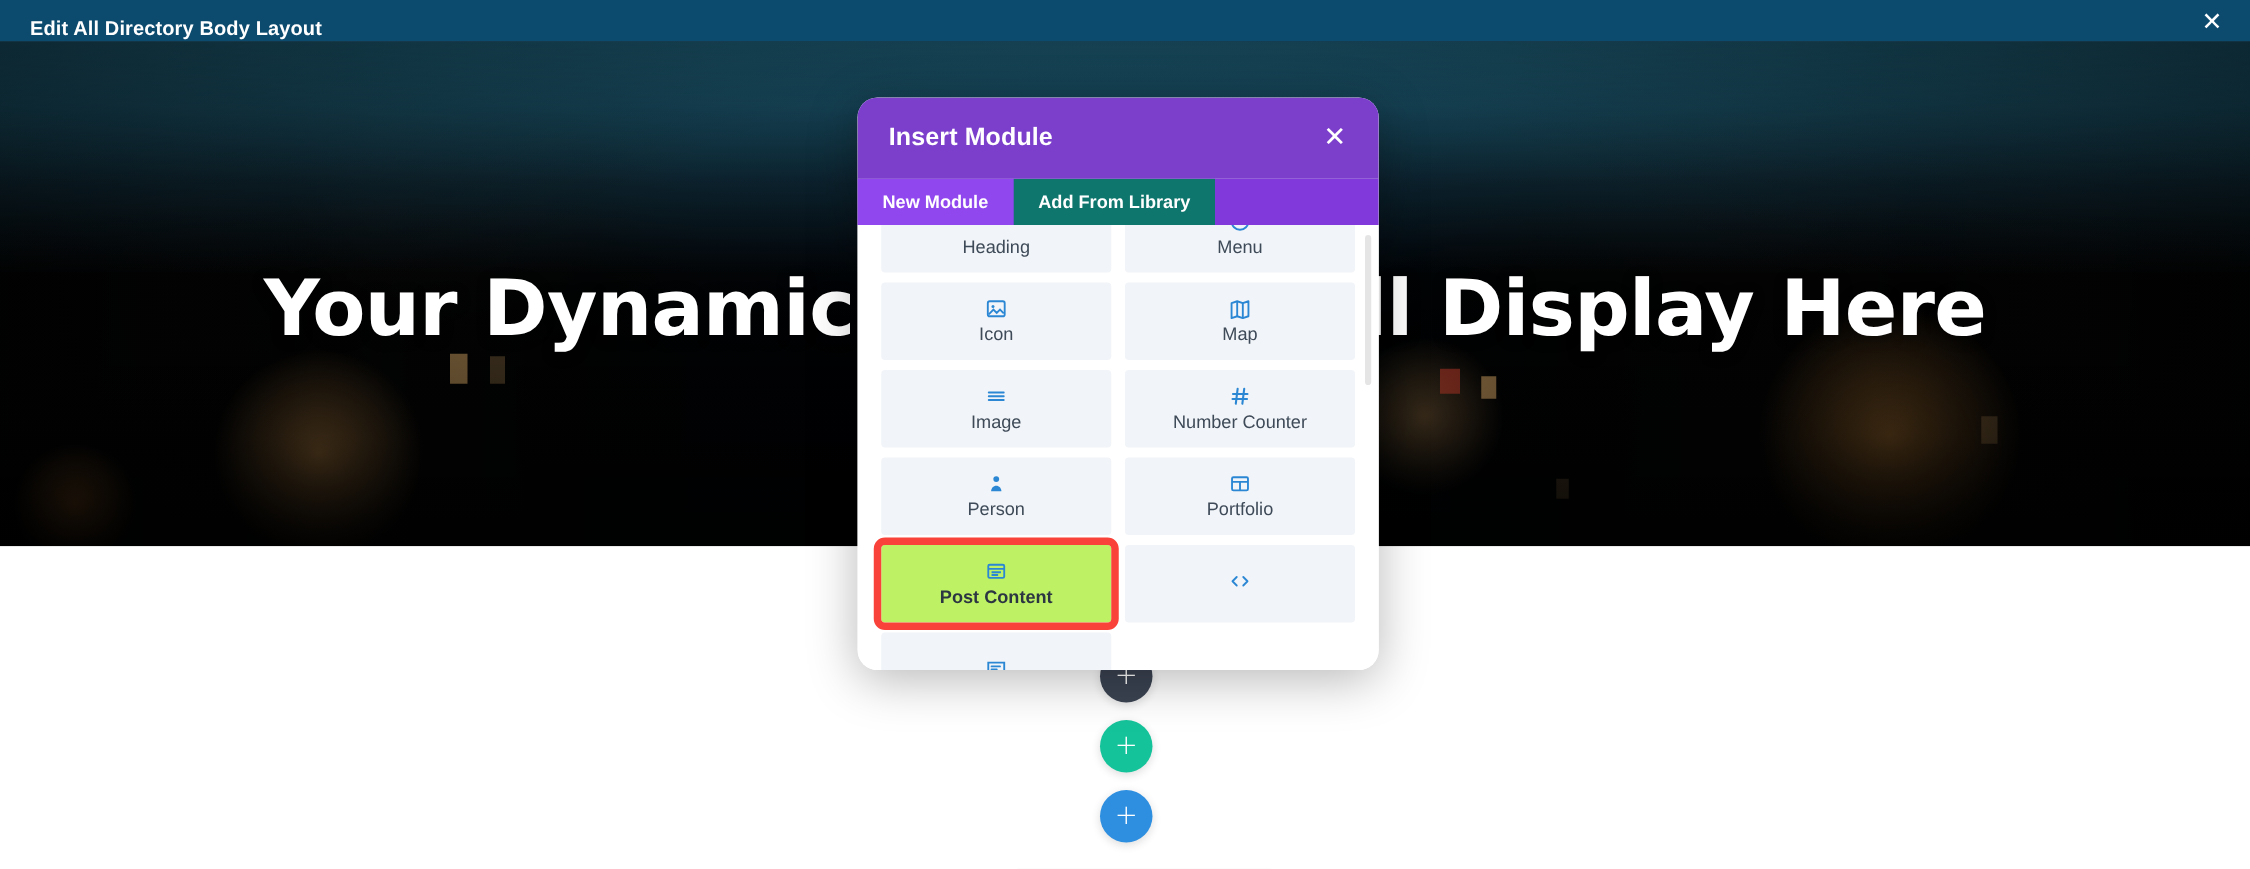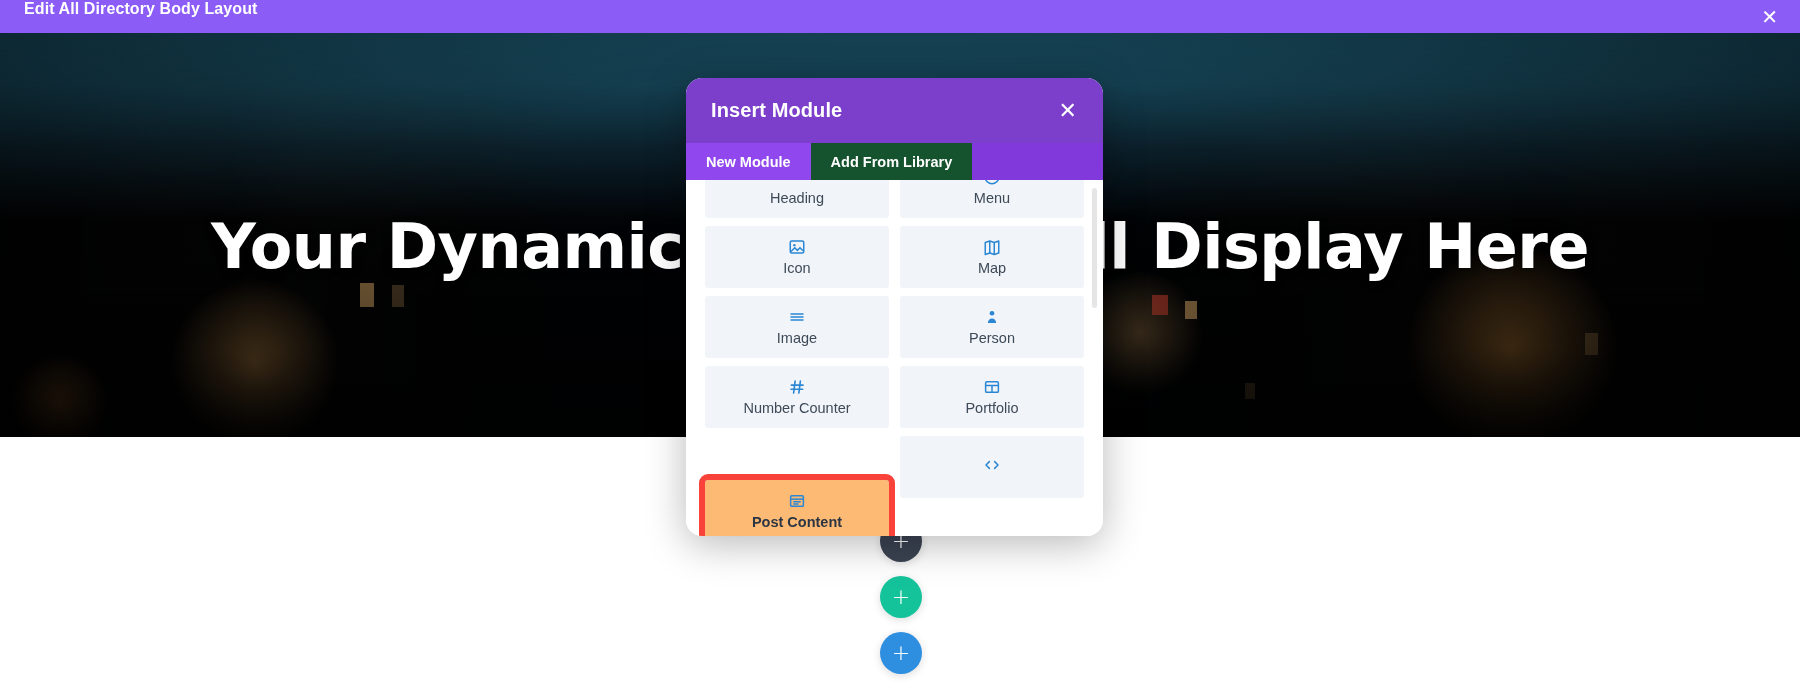--- a/index.html
+++ b/index.html
@@ -7,22 +7,22 @@
     width: 1800px; height: 695px;
     overflow: hidden;
     font-family: "Liberation Sans", sans-serif;
     background: #ffffff;
   }
 
   
   .topbar {
     position: absolute; top: 0; left: 0;
     width: 1800px; height: 33px;
-    background: #8b5cf6;
-    display: flex; align-items: flex-start;
+    background: #0c4a6e;
+    display: flex; align-items: flex-end;
     z-index: 60;
   }
   .topbar-title {
     color: #ffffff;
     font-size: 16px;
     font-weight: 700;
     letter-spacing: .1px;
     margin-left: 24px;
   }
   .topbar-close {
@@ -155,21 +155,21 @@
     height: 37px;
     background: #8239DC;
   }
   .tab {
     display: flex; align-items: center;
     padding: 0 20px;
     color: #ffffff;
     font-size: 14.5px;
     font-weight: 700;
     cursor: pointer;
-    background: #14532d;
+    background: #0f766e;
   }
   .tab.active { background: #9147EE; align-items: center; }
 
   .modal-body {
     position: relative;
     height: 356px;
     background: #ffffff;
     overflow: hidden;
     padding: 0 19px;
   }
@@ -199,25 +199,24 @@
     display: flex; align-items: center; justify-content: center;
     height: 18px;
   }
   .module-tile .tile-label {
     color: #3e4a58;
     font-size: 14.5px;
     font-weight: 400;
     line-height: 1;
   }
   .module-tile.selected {
-    background: #fdba74;
+    background: #bef264;
     outline: 6px solid #f9423a;
     outline-offset: 0px;
     z-index: 3;
-    margin-top: 44px;
   }
   .module-tile.selected .tile-label { font-weight: 700; color: #2c3542; }
 
   
   .modal-scroll {
     position: absolute;
     right: 6px; top: 8px;
     width: 5px; height: 120px;
     background: rgba(0,0,0,.10);
     border-radius: 3px;
@@ -321,42 +320,42 @@
               <line x1="4" y1="8" x2="20" y2="8"></line>
               <line x1="4" y1="12" x2="20" y2="12"></line>
               <line x1="4" y1="16" x2="20" y2="16"></line>
             </svg>
         </span>
         <span class="tile-label">Image</span>
       </div>
 
       <div class="module-tile">
         <span class="tile-icon">
-          <svg width="18" height="18" viewBox="0 0 24 24" fill="currentColor">
-              <circle cx="12" cy="7" r="3.1"></circle>
-              <path d="M6.5 20c0-3.4 2.5-6 5.5-6s5.5 2.6 5.5 6z"></path>
-            </svg>
-        </span>
-        <span class="tile-label">Person</span>
-      </div>
-
-      <div class="module-tile">
-        <span class="tile-icon">
           <svg width="18" height="18" viewBox="0 0 24 24" fill="none" stroke="currentColor" stroke-width="2.2" stroke-linecap="round">
               <line x1="9.5" y1="4" x2="7.5" y2="20"></line>
               <line x1="16.5" y1="4" x2="14.5" y2="20"></line>
               <line x1="4.5" y1="9.5" x2="20" y2="9.5"></line>
               <line x1="4" y1="15" x2="19.5" y2="15"></line>
             </svg>
         </span>
         <span class="tile-label">Number Counter</span>
       </div>
 
       <div class="module-tile">
         <span class="tile-icon">
+          <svg width="18" height="18" viewBox="0 0 24 24" fill="currentColor">
+              <circle cx="12" cy="7" r="3.1"></circle>
+              <path d="M6.5 20c0-3.4 2.5-6 5.5-6s5.5 2.6 5.5 6z"></path>
+            </svg>
+        </span>
+        <span class="tile-label">Person</span>
+      </div>
+
+      <div class="module-tile">
+        <span class="tile-icon">
           <svg width="18" height="18" viewBox="0 0 24 24" fill="none" stroke="currentColor" stroke-width="2">
               <rect x="3.5" y="5" width="17" height="14" rx="1.5"></rect>
               <line x1="3.5" y1="10" x2="20.5" y2="10"></line>
               <line x1="12" y1="10" x2="12" y2="19"></line>
             </svg>
         </span>
         <span class="tile-label">Portfolio</span>
       </div>
 
       <div class="module-tile selected">

